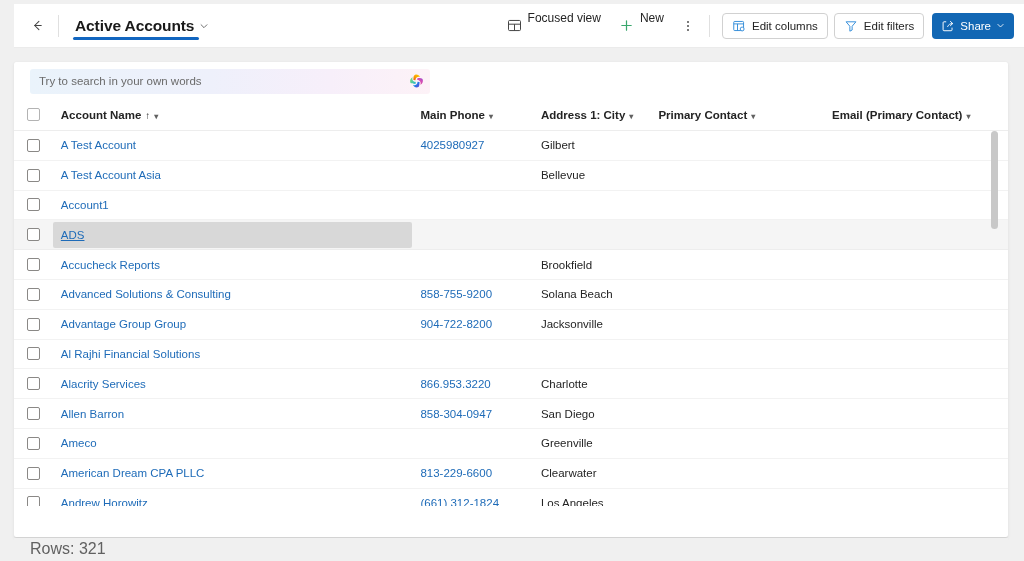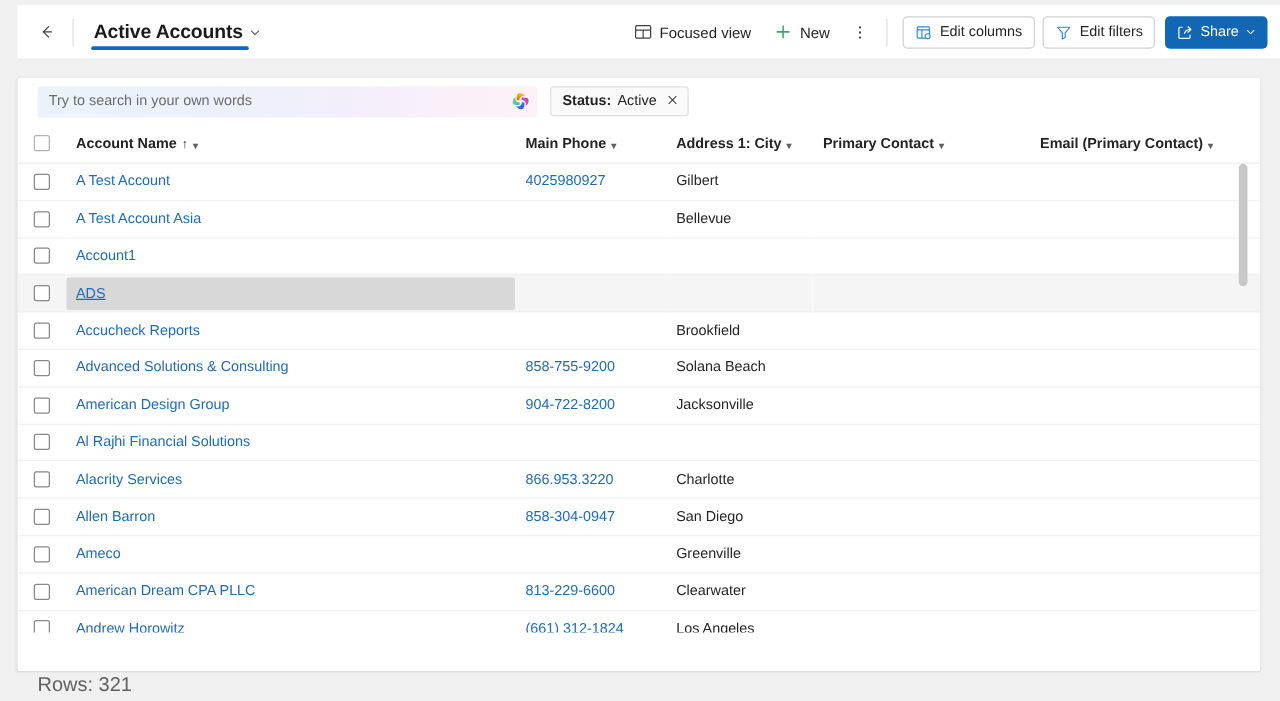--- a/index.html
+++ b/index.html
@@ -88,21 +88,20 @@
   .cb-right {
     display: flex;
     align-items: center;
     gap: 0px;
     padding-right: 10px;
     flex: 0 0 auto;
   }
 
   .cb-cmd {
     display: flex;
-    align-items: center;
     gap: 6px;
     height: 30px;
     padding: 0 9px;
     border-radius: 4px;
     cursor: pointer;
     color: #242424;
     font-size: 12px;
     white-space: nowrap;
   }
 
@@ -473,29 +472,20 @@
               </linearGradient>
             </defs>
             <path d="M10 1.4c3.1 0 5.2 1.9 5.8 4.6-1.4-1.1-3-1.2-4.6-.5-1.3.6-2 1.9-2.3 3.3l-2.6-1C6.8 4.6 7.8 1.4 10 1.4z" fill="url(#cg2)"></path>
             <path d="M18.6 10c0 3.1-1.9 5.2-4.6 5.8 1.1-1.4 1.2-3 .5-4.6-.6-1.3-1.9-2-3.3-2.3l1-2.6c3.2.9 6.4 1.5 6.4 3.7z" fill="url(#cg3)"></path>
             <path d="M10 18.6c-3.1 0-5.2-1.9-5.8-4.6 1.4 1.1 3 1.2 4.6.5 1.3-.6 2-1.9 2.3-3.3l2.6 1c-.9 3.2-1.5 6.4-3.7 6.4z" fill="url(#cg1)"></path>
             <path d="M1.4 10c0-3.1 1.9-5.2 4.6-5.8-1.1 1.4-1.2 3-.5 4.6.6 1.3 1.9 2 3.3 2.3l-1 2.6C4.6 12.8 1.4 12.2 1.4 10z" fill="url(#cg4)"></path>
           </svg>
         </span>
       </div>
 
-      <div class="filter-pill">
-        <b>Status:</b>
-        <span>Active</span>
-        <span class="pill-x">
-          <svg width="10" height="10" viewBox="0 0 12 12" fill="none">
-            <path d="M2.6 2.6l6.8 6.8M9.4 2.6l-6.8 6.8" stroke="#424242" stroke-width="1" stroke-linecap="round"></path>
-          </svg>
-        </span>
-      </div>
     </div>
 
     <div class="grid-scroll">
       <table class="tbl">
         <thead>
           <tr>
             <th class="col-chk">
               <div class="chkcell">
                 <div class="chkbox hdr"></div>
               </div>
@@ -691,21 +681,21 @@
               </td>
             </tr>
             <tr class="row">
               <td class="col-chk">
                 <div class="chkcell">
                   <div class="chkbox"></div>
                 </div>
               </td>
               <td class="col-name">
                 <div class="cell">
-                  <a class="link" href="#">American Design Group</a>
+                  <a class="link" href="#">Advantage Group Group</a>
                 </div>
               </td>
               <td class="col-phone">
                 <div class="cell">
                   <a class="link" href="#">904-722-8200</a>
                 </div>
               </td>
               <td class="col-city">
                 <div class="cell">
                   <span>Jacksonville</span>

